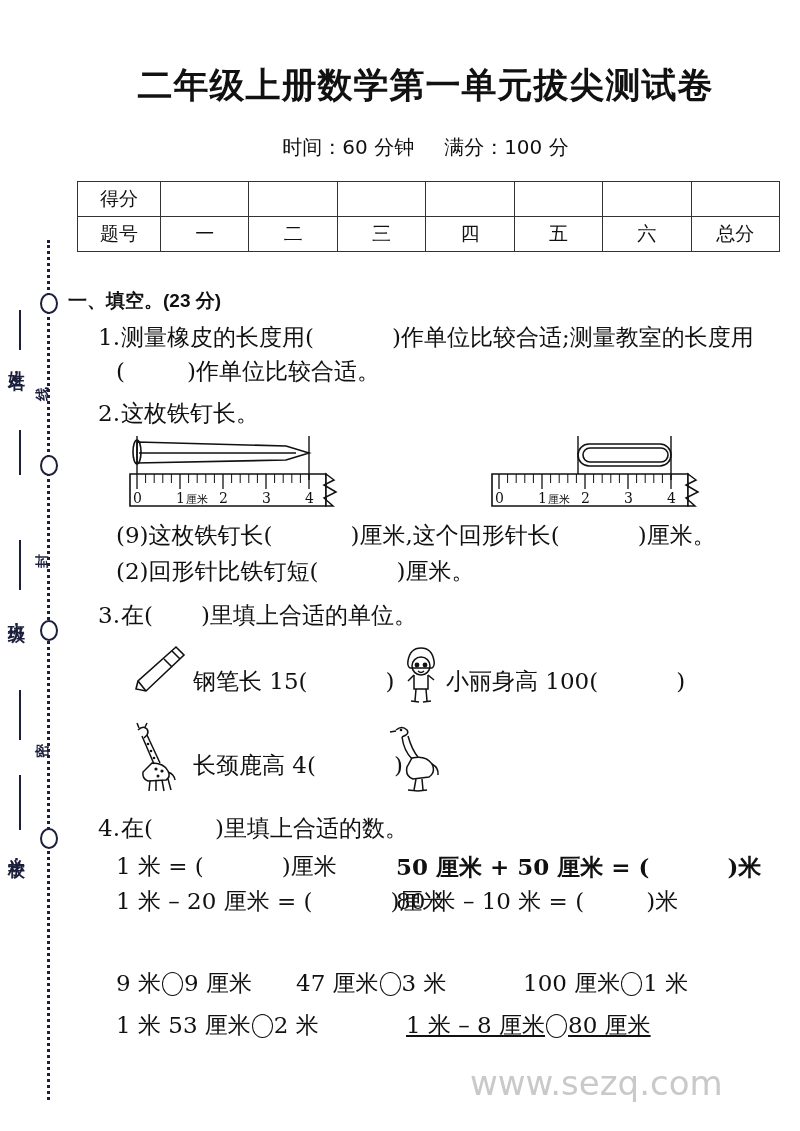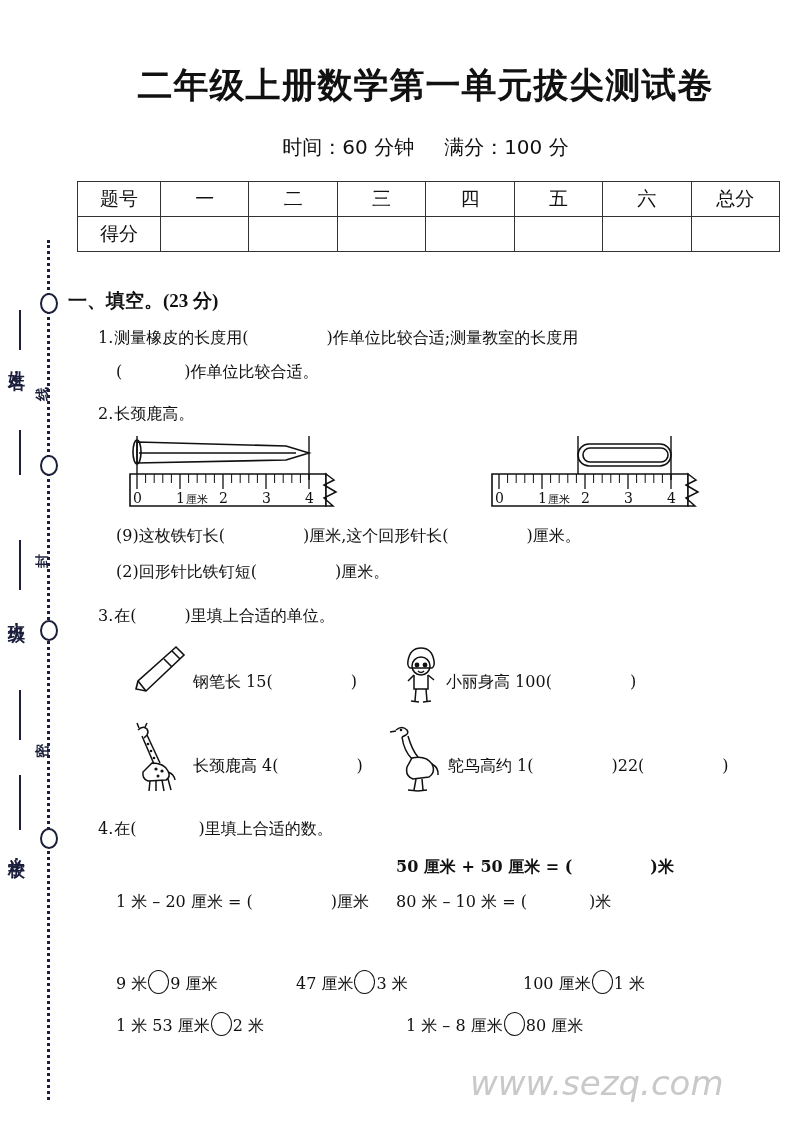--- a/index.html
+++ b/index.html
@@ -109,27 +109,27 @@
     font-family: "DejaVu Serif", "Liberation Serif", serif;
   }
   .score-table td.head-cell { width: 80px; }
 
   
   .section-head {
     position: absolute;
     left: 0; top: 288px;
     font-size: 19px;
     font-weight: 700;
-    font-family: Liberation Serif, serif;
+    font-family: Liberation Sans, sans-serif;
   }
   .section-head .pts { font-weight: 700; }
 
   .q {
     position: absolute;
-    font-size: 16px;
+    font-size: 23px;
     line-height: 27px;
     font-family: "DejaVu Serif", "Liberation Serif", serif;
     white-space: nowrap;
   }
   .q-num { margin-right: 1px; }
   .blank-s { display: inline-block; width: 48px; }
   .blank-m { display: inline-block; width: 62px; }
   .blank-l { display: inline-block; width: 78px; }
 
   
@@ -145,21 +145,20 @@
   
   .ruler-fig { position: absolute; }
 
   .watermark {
     position: absolute;
     left: 470px; top: 1063px;
     font-size: 34px;
     color: #c9c9c9;
     font-family: "DejaVu Sans", "Liberation Sans", sans-serif;
     letter-spacing: 0px;
-    font-style: italic;
   }
 </style>
 </head>
 <body>
 
 <div class="margin-col">
   <div class="dotted-line"></div>
 
   <div class="seal-circle" style="top:293px;"></div>
   <div class="seal-circle" style="top:455px;"></div>
@@ -186,55 +185,55 @@
 
   <div class="title">二年级上册数学第一单元拔尖测试卷</div>
 
   <div class="meta">
     <span>时间：</span><span>60 分钟</span><span class="gap"></span><span>满分：</span><span>100 分</span>
   </div>
 
   <table class="score-table">
     <tbody>
         <tr>
+      <td class="head-cell">得分</td>
+      <td></td>
+      <td></td>
+      <td></td>
+      <td></td>
+      <td></td>
+      <td></td>
+      <td></td>
+    </tr>
+    <tr>
       <td class="head-cell">题号</td>
       <td>一</td>
       <td>二</td>
       <td>三</td>
       <td>四</td>
       <td>五</td>
       <td>六</td>
       <td>总分</td>
     </tr>
-    <tr>
-      <td class="head-cell">得分</td>
-      <td></td>
-      <td></td>
-      <td></td>
-      <td></td>
-      <td></td>
-      <td></td>
-      <td></td>
-    </tr>
   </tbody>
     </table>
 
   <div class="section-head">
     <span>一、填空。</span><span class="pts">(23 分)</span>
   </div>
 
   <div class="q" style="left:30px; top:324px;">
     <span class="q-num">1.</span><span>测量橡皮的长度用(</span><span class="blank-l"></span><span>)作单位比较合适;测量教室的长度用</span>
   </div>
   <div class="q" style="left:48px; top:358px;">
     <span>(</span><span class="blank-m"></span><span>)作单位比较合适。</span>
   </div>
 
   <div class="q" style="left:30px; top:400px;">
-    <span class="q-num">2.</span><span>长颈鹿高。</span>
+    <span class="q-num">2.</span><span>这枚铁钉长。</span>
   </div>
 
   <div class="ruler-fig" style="left:58px; top:432px;">
     <svg width="220" height="78" viewBox="0 0 220 78">
 
       <g fill="none" stroke="#111" stroke-width="1.6">
         <ellipse cx="11" cy="20" rx="4" ry="12"></ellipse>
         <path d="M11 10 L160 14 L183 21 L160 28 L11 31 Z"></path>
         <line x1="13" y1="21" x2="170" y2="21"></line>
       </g>
@@ -407,27 +406,27 @@
         <path d="M14 15 q2 14 10 22"></path>
         <path d="M20 14 q4 14 10 21"></path>
         <path d="M24 36 q14 -3 20 6 q4 8 -3 13 l-16 2 q-8 -3 -6 -12 Z"></path>
         <path d="M44 42 q7 4 6 11"></path>
         <path d="M28 57 l-2 11 M34 57 l1 11"></path>
         <path d="M20 68 l10 1 M30 69 l9 -1"></path>
       </g>
       <circle cx="13" cy="8" r="1.3" fill="#111"></circle>
     </svg>
   </div>
-  <div class="q" style="left:380px; top:752px;">
-    <span>鸵鸟高约 1(</span><span class="blank-l"></span><span>)22(</span><span class="blank-l"></span><span>)</span>
-  </div>
 
   <div class="q" style="left:30px; top:815px;">
     <span class="q-num">4.</span><span>在(</span><span class="blank-m"></span><span>)里填上合适的数。</span>
   </div>
+  <div class="q" style="left:48px; top:853px;">
+    <span>1 米 = (</span><span class="blank-l"></span><span>)厘米</span>
+  </div>
   <div class="q" style="left:328px; top:853px;font-weight:bold;">
     <span>50 厘米 + 50 厘米 = (</span><span class="blank-l"></span><span>)米</span>
   </div>
   <div class="q" style="left:48px; top:888px;">
     <span>1 米 – 20 厘米 = (</span><span class="blank-l"></span><span>)厘米</span>
   </div>
   <div class="q" style="left:328px; top:888px;">
     <span>80 米 – 10 米 = (</span><span class="blank-m"></span><span>)米</span>
   </div>
 
@@ -438,19 +437,19 @@
   <div class="q" style="left:228px; top:970px;">
     <span>47 厘米</span><span class="cmp-circle"></span><span>3 米</span>
   </div>
   <div class="q" style="left:455px; top:970px;">
     <span>100 厘米</span><span class="cmp-circle"></span><span>1 米</span>
   </div>
 
   <div class="q" style="left:48px; top:1012px;">
     <span>1 米 53 厘米</span><span class="cmp-circle"></span><span>2 米</span>
   </div>
-  <div class="q" style="left:338px; top:1012px;">
+  <div class="q" style="left:338px; top:1012px;text-decoration:underline;">
     <span>1 米 – 8 厘米</span><span class="cmp-circle"></span><span>80 厘米</span>
   </div>
 
 </div>
 
 <div class="watermark">www.sezq.com</div>
 
 </body></html>

